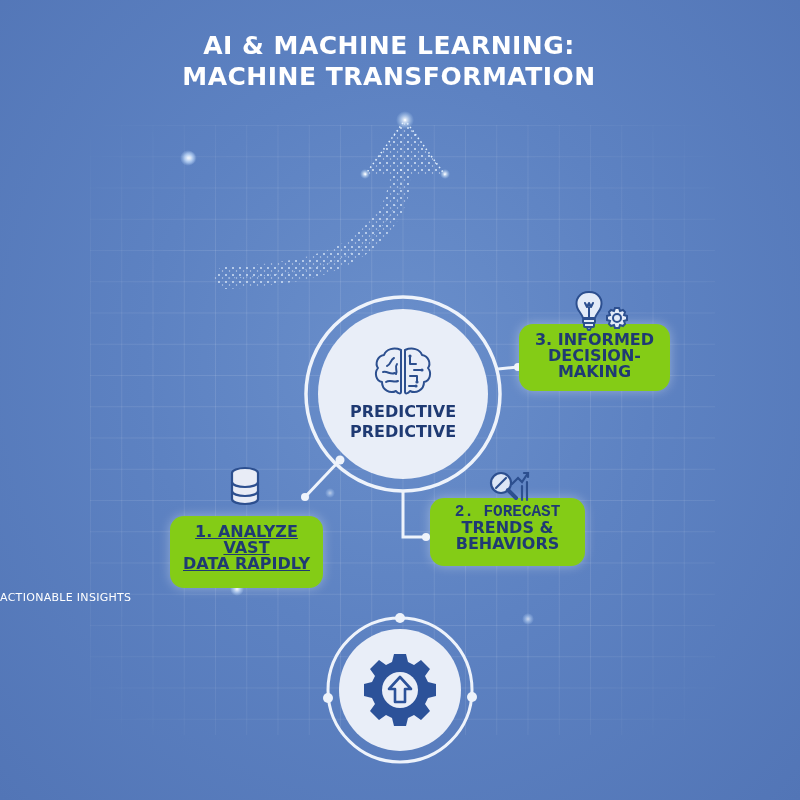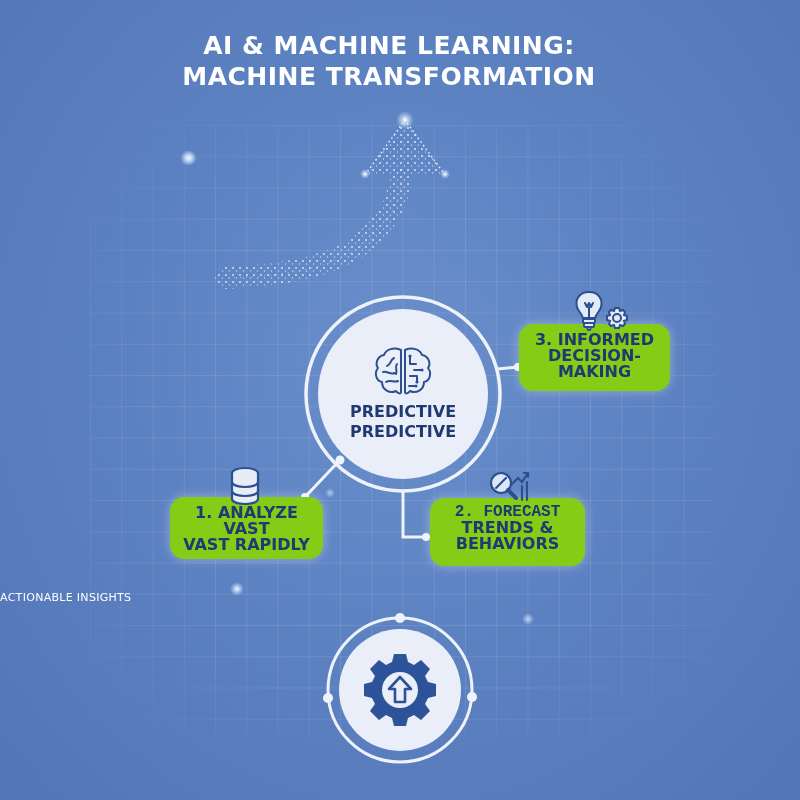--- a/index.html
+++ b/index.html
@@ -125,23 +125,23 @@
       <circle cx="45" cy="36" r="1.6"></circle>
       <circle cx="44" cy="40" r="1.6"></circle>
     </g>
   </svg>
   <div class="center-label">
     <div>PREDICTIVE</div>
     <div>PREDICTIVE</div>
   </div>
 </div>
 
-<div class="card" style="left:170px;top:497px;width:153px;height:62px;">
+<div class="card" style="left:170px;top:516px;width:153px;height:72px;text-decoration:underline;">
   <div style="margin-top:8px;">1. ANALYZE VAST</div>
-  <div>VAST RAPIDLY</div>
+  <div>DATA RAPIDLY</div>
 </div>
 <svg class="icon" style="left:228px;top:466px;" width="34" height="40" viewBox="0 0 34 40">
   <g stroke="#2c4f8f" stroke-width="2.2" fill="#e8ecf6">
     <ellipse cx="17" cy="7" rx="13" ry="5"></ellipse>
     <path d="M4 7 V 33 C 4 36, 10 38, 17 38 C 24 38, 30 36, 30 33 V 7"></path>
     <path d="M4 16 C 4 19, 10 21, 17 21 C 24 21, 30 19, 30 16" fill="none"></path>
     <path d="M4 25 C 4 28, 10 30, 17 30 C 24 30, 30 28, 30 25" fill="none"></path>
   </g>
 </svg>
 

